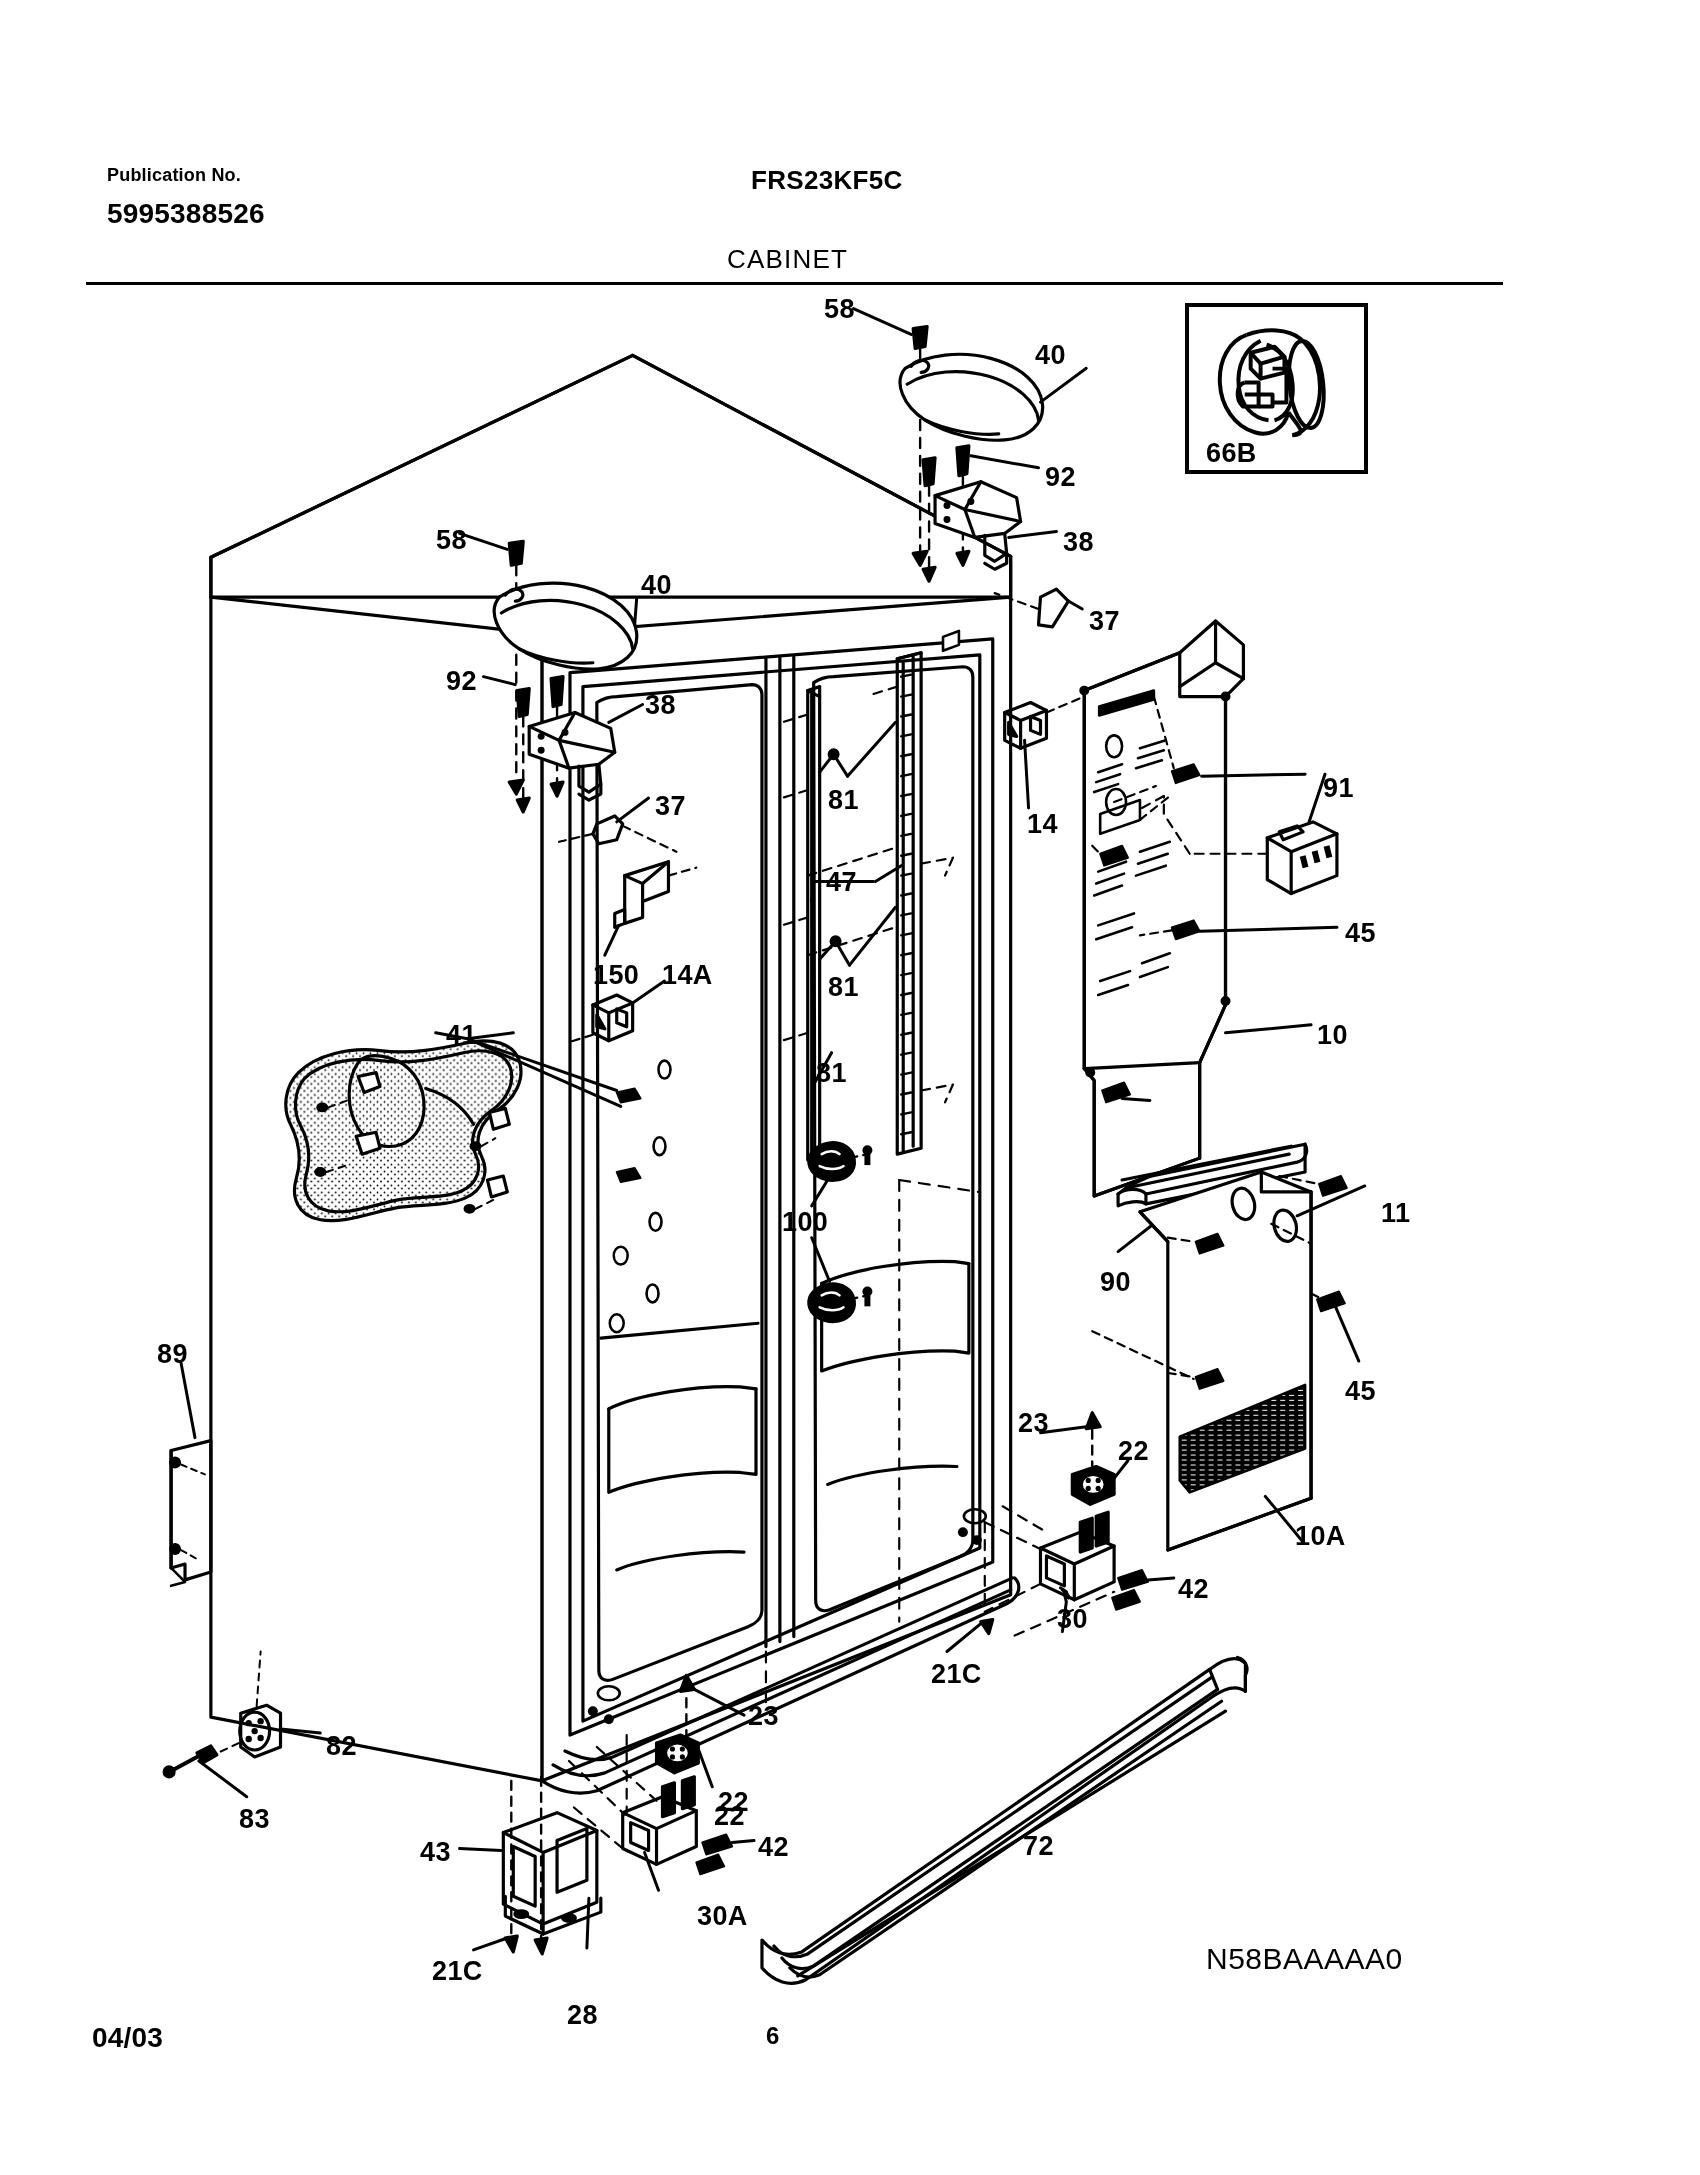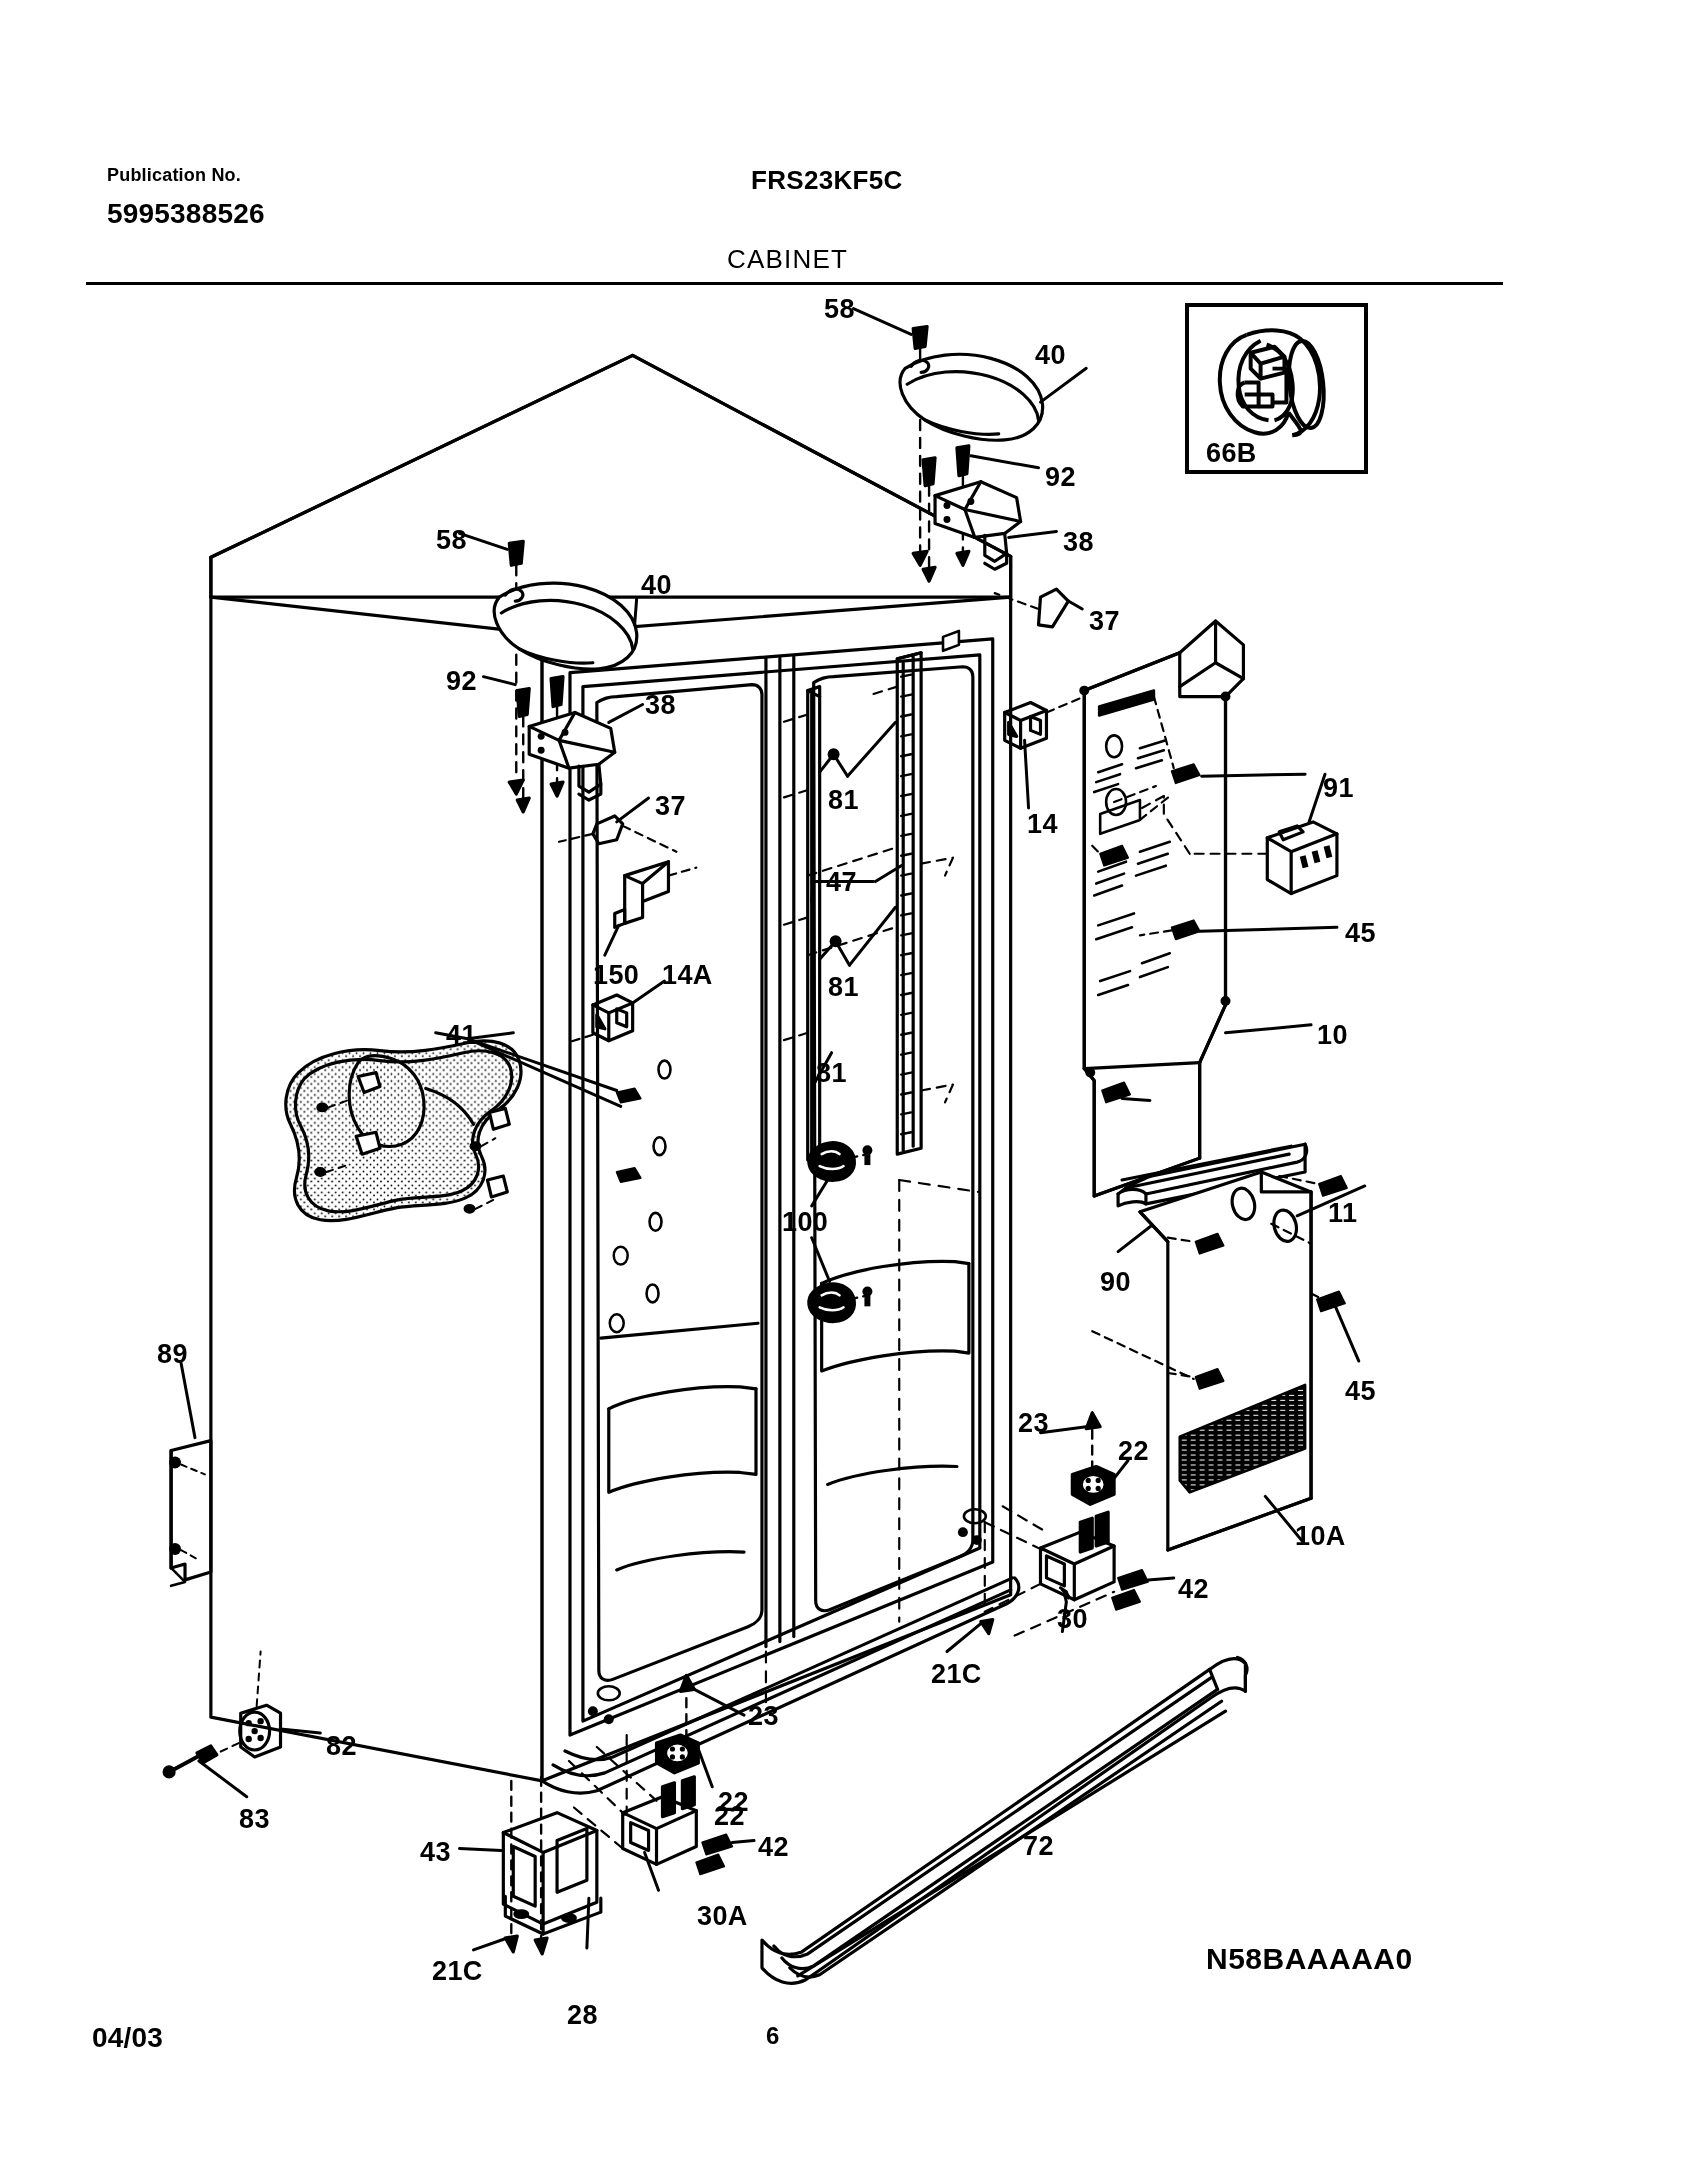--- a/index.html
+++ b/index.html
@@ -45,21 +45,21 @@
   .ftr-date{
     position:absolute; left:92px; top:2022px;
     font-size:28px; font-weight:bold; letter-spacing:0.2px;
   }
   .ftr-page{
     position:absolute; left:766px; top:2022px;
     font-size:24px; font-weight:bold;
   }
   .ftr-code{
     position:absolute; left:1206px; top:1942px;
-    font-size:30px; font-weight:bold; letter-spacing:0.5px;
+    font-size:30px; font-weight:normal; letter-spacing:0.5px;
   }
 
   
   .inset-box{
     position:absolute; left:1185px; top:303px;
     width:183px; height:171px;
     border:4px solid #000; background:#fff;
     box-sizing:border-box;
   }
   .inset-label{
@@ -711,21 +711,21 @@
     <span class="cl" style="left:828px;  top:787px;">81</span>
     <span class="cl" style="left:826px;  top:869px;">47</span>
     <span class="cl" style="left:828px;  top:974px;">81</span>
     <span class="cl" style="left:816px;  top:1060px;">81</span>
     <span class="cl" style="left:782px;  top:1209px;">100</span>
     <span class="cl" style="left:1027px; top:811px;">14</span>
 
     <span class="cl" style="left:1323px; top:775px;">91</span>
     <span class="cl" style="left:1345px; top:920px;">45</span>
     <span class="cl" style="left:1317px; top:1022px;">10</span>
-    <span class="cl" style="left:1328px; top:1200px;">11</span>
+    <span class="cl" style="left:1381px; top:1200px;">11</span>
     <span class="cl" style="left:1100px; top:1269px;">90</span>
     <span class="cl" style="left:1345px; top:1378px;">45</span>
     <span class="cl" style="left:1295px; top:1523px;">10A</span>
 
     <span class="cl" style="left:1018px; top:1410px;">23</span>
     <span class="cl" style="left:1118px; top:1438px;">22</span>
     <span class="cl" style="left:1057px; top:1606px;">30</span>
     <span class="cl" style="left:1178px; top:1576px;">42</span>
     <span class="cl" style="left:931px;  top:1661px;">21C</span>
     <span class="cl" style="left:1023px; top:1833px;">72</span>

